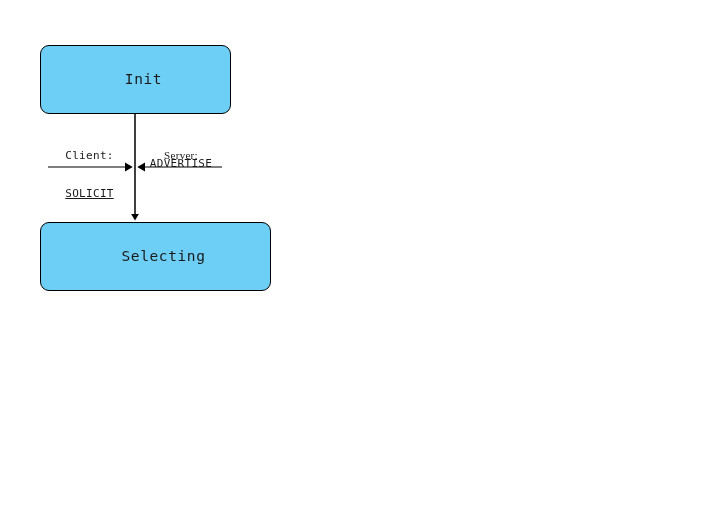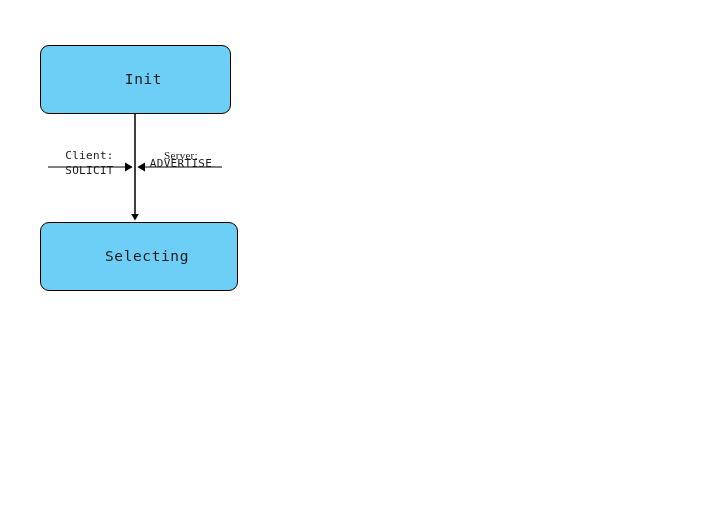--- a/index.html
+++ b/index.html
@@ -46,21 +46,21 @@
 
   #node-init {
     left: 40px;
     top: 45px;
     width: 191px;
     height: 69px;
   }
   #node-selecting {
     left: 40px;
     top: 222px;
-    width: 198px;
+    width: 231px;
     height: 69px;
   }
 
   
   #edge-layer {
     position: absolute;
     left: 0;
     top: 0;
     width: 728px;
     height: 512px;
@@ -79,21 +79,21 @@
     user-select: none;
   }
   .edge-label-top {
     text-align: center;
   }
   .edge-label-bottom {
     text-align: center;
   }
 
   #label-client-role   { left: 48px;  top: 150px; width: 83px; }
-  #label-client-msg    { left: 48px;  top: 165px; width: 83px; }
+  #label-client-msg    { left: 48px;  top: 188px; width: 83px; text-decoration: underline; }
   #label-server-role   { left: 139px; top: 150px; width: 84px; font-family: Liberation Serif, serif; }
   #label-server-msg    { left: 139px; top: 158px; width: 84px; }
 </style>
 </head>
 <body>
 
 <div id="diagram-canvas">
 
   <div id="node-init" class="state-node">
     <span class="state-node-label">Init</span>

